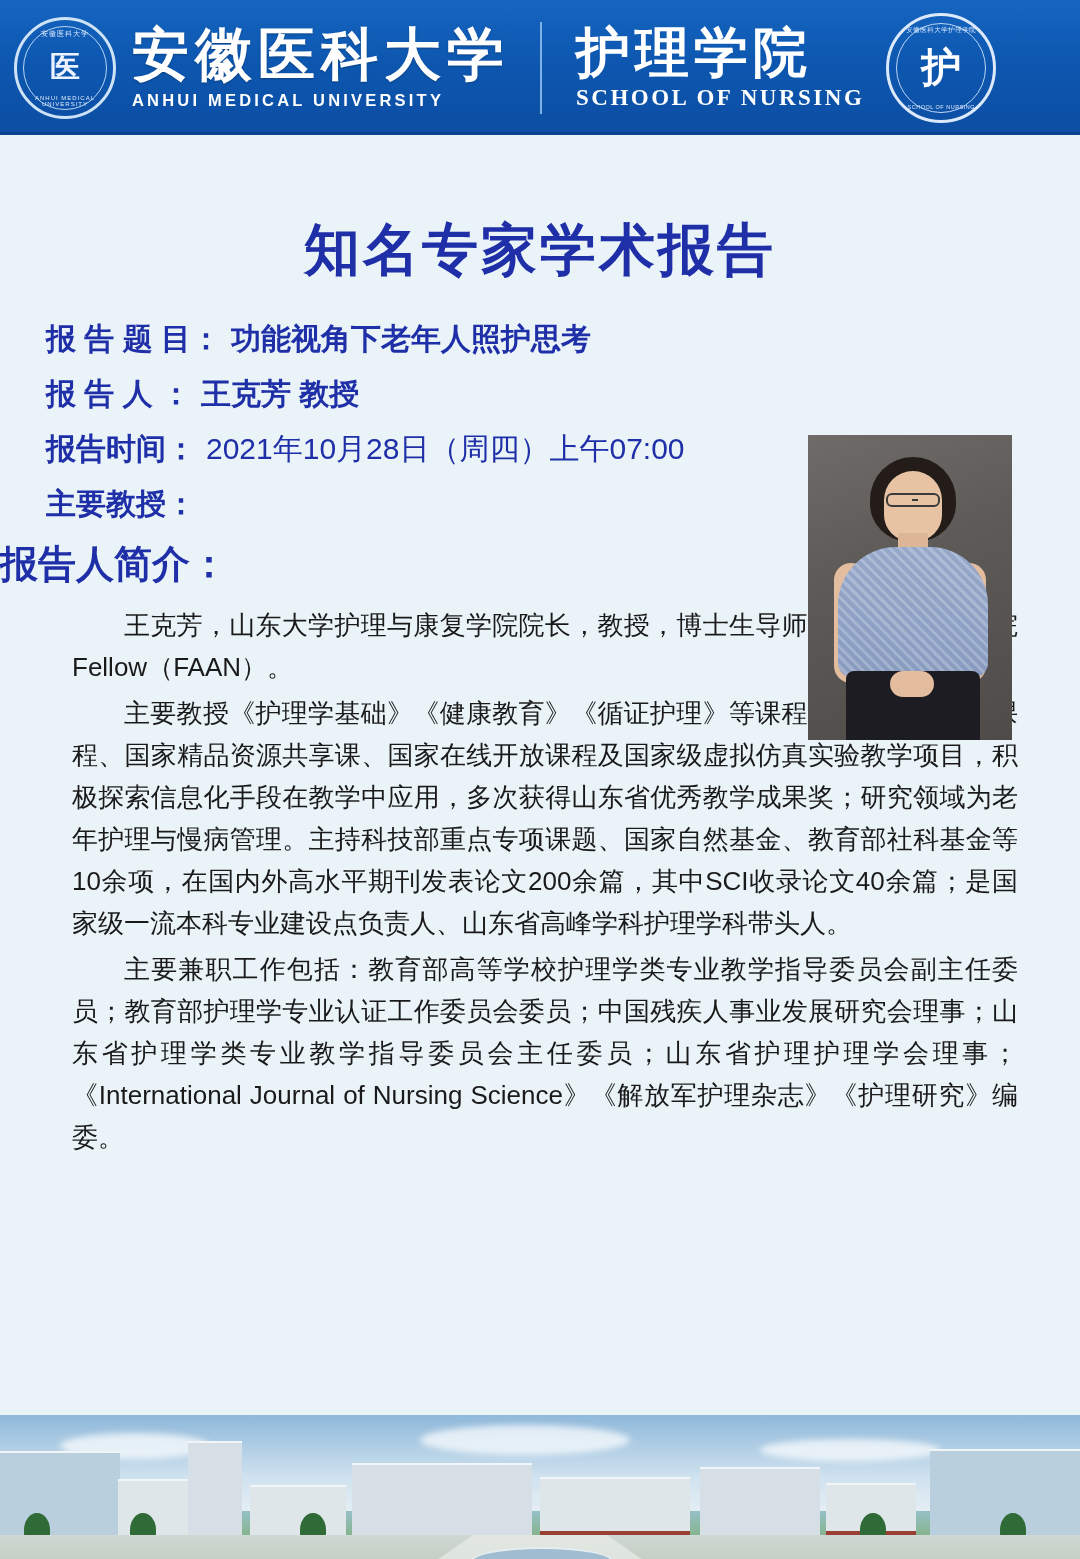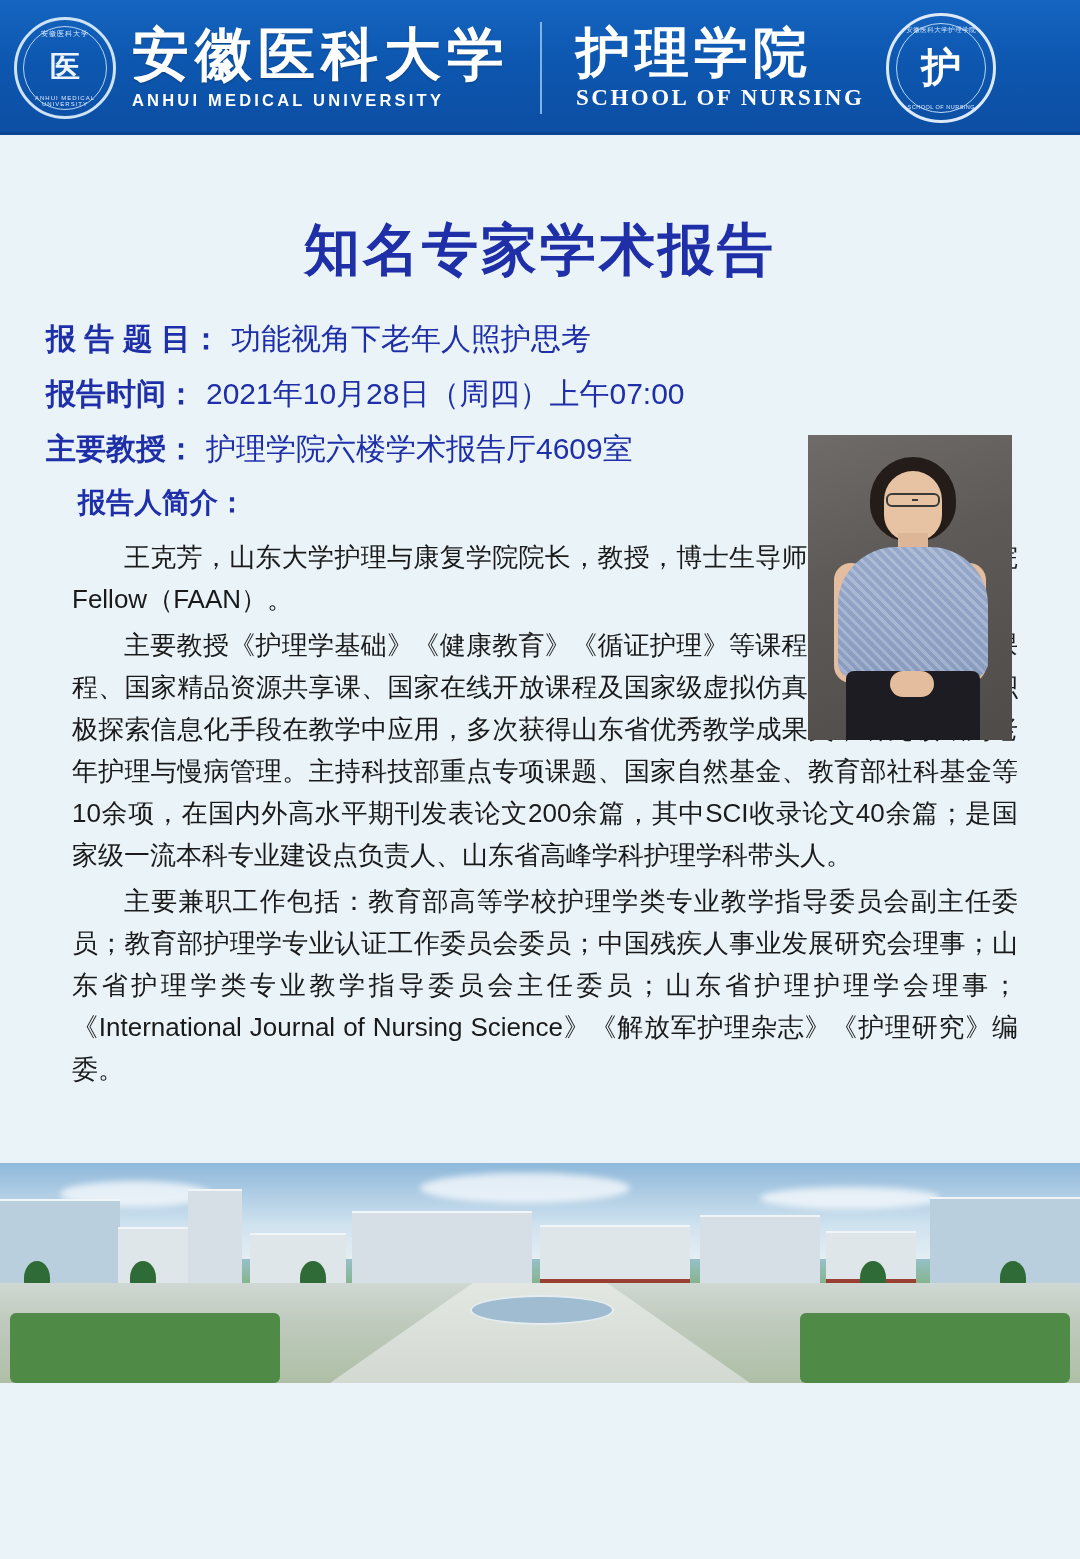--- a/index.html
+++ b/index.html
@@ -158,21 +158,21 @@
     font-size: 6.5px;
     letter-spacing: .5px;
   }
   .school-seal .toptext { top: 10px; }
   .school-seal .bottomtext { bottom: 10px; font-size: 5.5px; }
 
   
   .poster {
     position: relative;
     width: 1080px;
-    height: 1028px;
+    height: 1280px;
     background: #e9f3f8;
     box-sizing: border-box;
     padding: 0 0 0 0;
   }
 
   .poster-title {
     text-align: center;
     color: #1f2fa8;
     font-family: "Liberation Serif", "DejaVu Serif", serif;
     font-weight: bold;
@@ -202,27 +202,26 @@
   .meta-label.spread {
     letter-spacing: 0px;
   }
   .meta-value {
     color: #1f2fa8;
     font-size: 30px;
     margin-left: 10px;
     font-family: "Liberation Sans", sans-serif;
   }
   .meta-value.bold {
-    font-weight: normal;
+    font-weight: bold;
   }
   .bio-head {
     color: #1f2fa8;
     font-weight: bold;
-    font-size: 28px;
-    padding-left: 78px;
+    font-size: 38px;
     margin-top: 4px;
   }
 
   .portrait {
     position: absolute;
     right: 68px;
     top: 300px;
     width: 204px;
     height: 305px;
     background: linear-gradient(160deg, #6e6b68 0%, #5d5a57 40%, #4e4b49 100%);
@@ -434,29 +433,32 @@
     <div class="hands"></div>
   </div>
 
   <div class="meta">
 
     <div class="meta-row">
       <span class="meta-label spread">报 告 题 目：</span>
       <span class="meta-value bold">功能视角下老年人照护思考</span>
     </div>
 
+    <div class="meta-row">
+      <span class="meta-label spread">报 告 人 ：</span>
+      <span class="meta-value bold">王克芳 教授</span>
+    </div>
 
     <div class="meta-row">
       <span class="meta-label">报告时间：</span>
       <span class="meta-value">2021年10月28日（周四）上午07:00</span>
     </div>
 
     <div class="meta-row">
       <span class="meta-label">主要教授：</span>
-      <span class="meta-value">护理学院六楼学术报告厅4609室</span>
     </div>
 
   </div>
 
   <div class="bio-head">报告人简介：</div>
 
   <div class="bio">
     <p>王克芳，山东大学护理与康复学院院长，教授，博士生导师，美国护理科学院Fellow（FAAN）。</p>
     <p>主要教授《护理学基础》《健康教育》《循证护理》等课程，主持国家精品课程、国家精品资源共享课、国家在线开放课程及国家级虚拟仿真实验教学项目，积极探索信息化手段在教学中应用，多次获得山东省优秀教学成果奖；研究领域为老年护理与慢病管理。主持科技部重点专项课题、国家自然基金、教育部社科基金等10余项，在国内外高水平期刊发表论文200余篇，其中SCI收录论文40余篇；是国家级一流本科专业建设点负责人、山东省高峰学科护理学科带头人。</p>
     <p>主要兼职工作包括：教育部高等学校护理学类专业教学指导委员会副主任委员；教育部护理学专业认证工作委员会委员；中国残疾人事业发展研究会理事；山东省护理学类专业教学指导委员会主任委员；山东省护理护理学会理事；《International Journal of Nursing Science》《解放军护理杂志》《护理研究》编委。</p>

